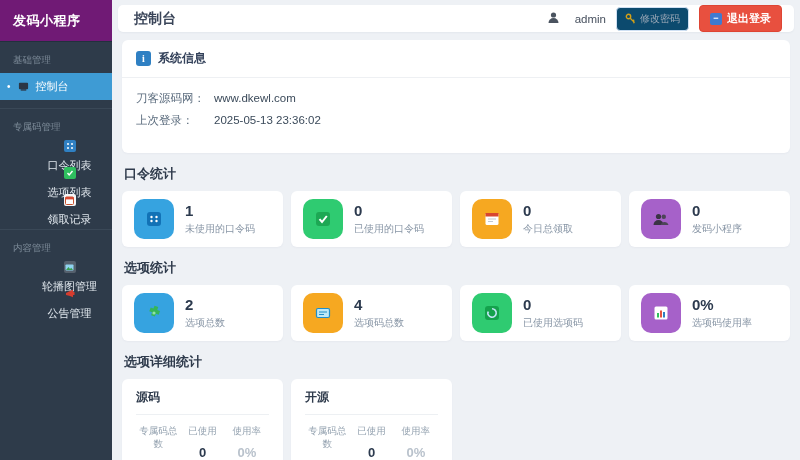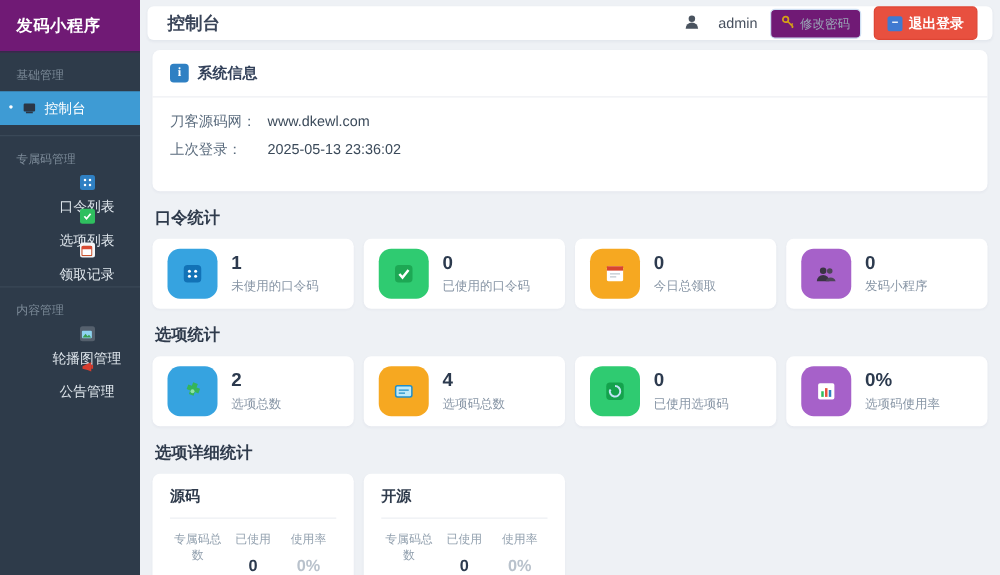--- a/index.html
+++ b/index.html
@@ -29,21 +29,21 @@
   
   .main { flex:1; padding:5px 6px; display:flex; flex-direction:column; overflow:hidden; }
   .topbar {
     background:#fff; border-radius:5px; height:38px; display:flex; align-items:center;
     justify-content:space-between; padding:0 12px 0 16px; box-shadow:0 1px 2px rgba(40,60,90,.05);
   }
   .topbar-title { font-weight:bold; font-size:14px; color:#3a4559; }
   .topbar-right { display:flex; align-items:center; gap:10px; }
   .user-chip { display:flex; align-items:center; gap:15px; color:#47505e; font-size:11.5px; }
   .btn-outline {
-    display:flex; align-items:flex-end; gap:4px; border:1px solid #cfe0f3; background:#701a75;
+    display:flex; align-items:flex-end; gap:4px; border:1px solid #cfe0f3; background:#0c4a6e;
     color:#9aa7b6; font-size:10px; padding:4px 8px; border-radius:4px; cursor:pointer;
   }
   .btn-danger {
     display:flex; align-items:center; gap:5px; background:#e8503f; border:1px solid #de4534;
     color:#fff; font-size:11px; padding:5px 10px; border-radius:4px; cursor:pointer; font-weight:bold;
   }
   .logout-ic { width:12px; height:12px; background:#3f7ad1; border-radius:2px; color:#fff;
     display:inline-flex; align-items:center; justify-content:center; font-size:9px; line-height:1; }
   
   .content { padding:8px 4px 0 4px; }

